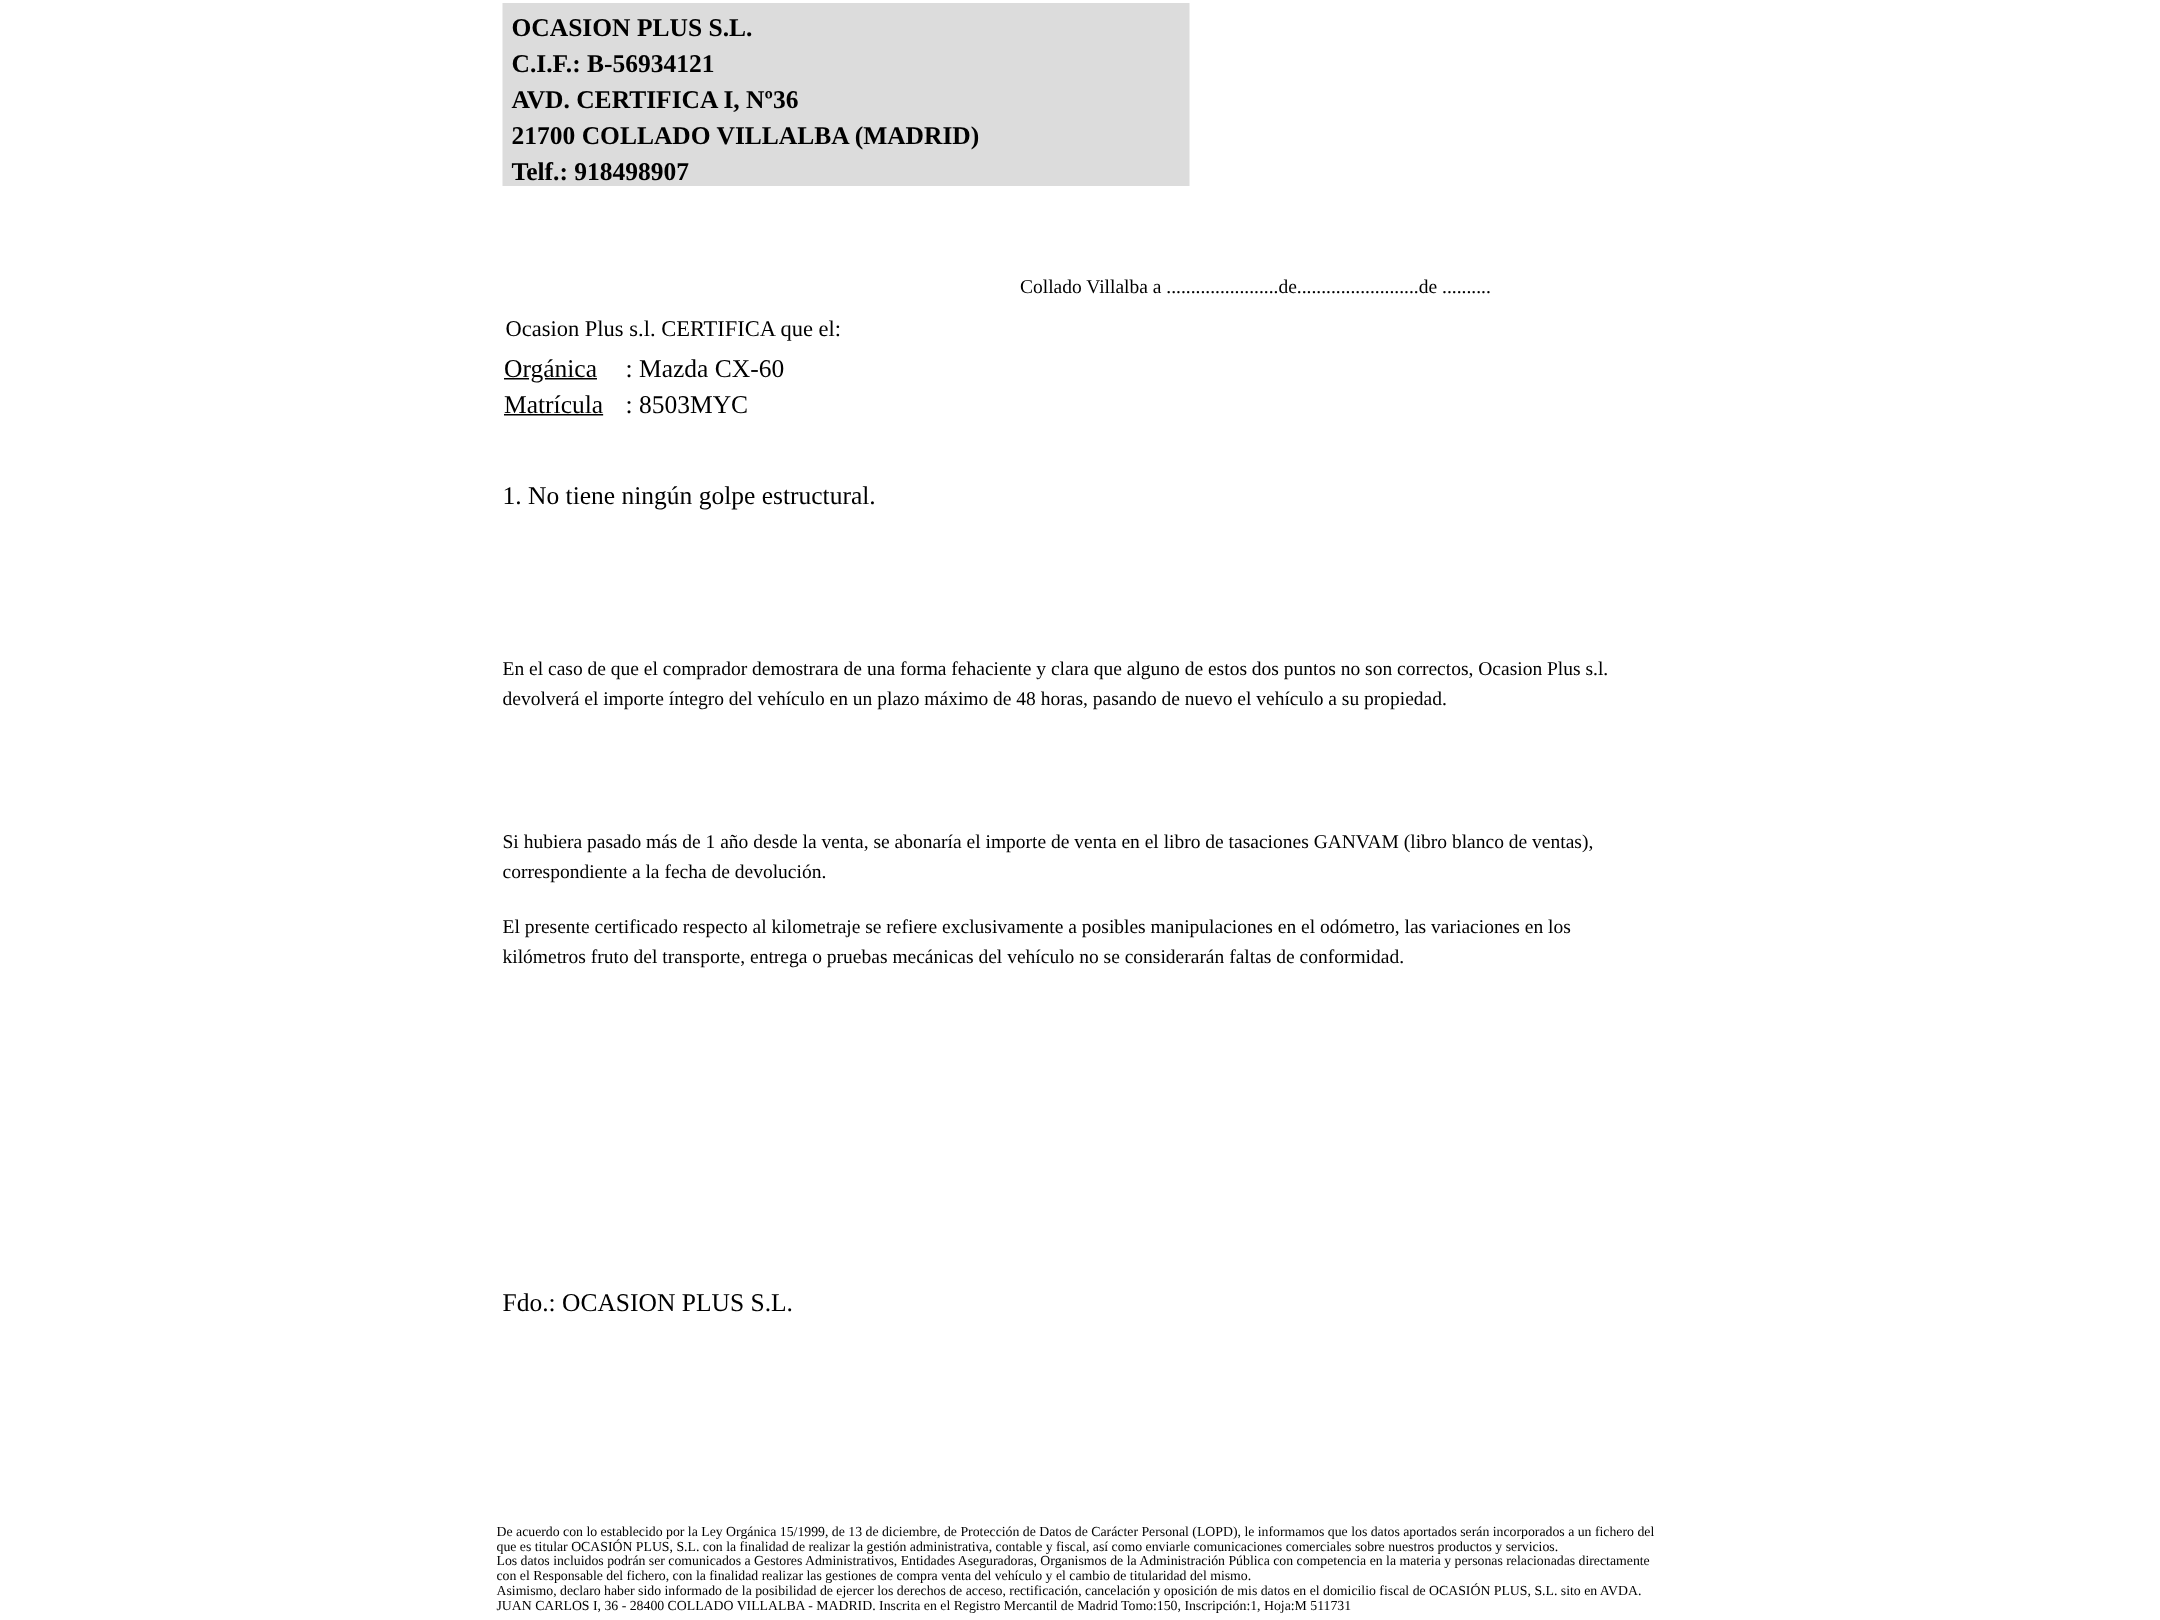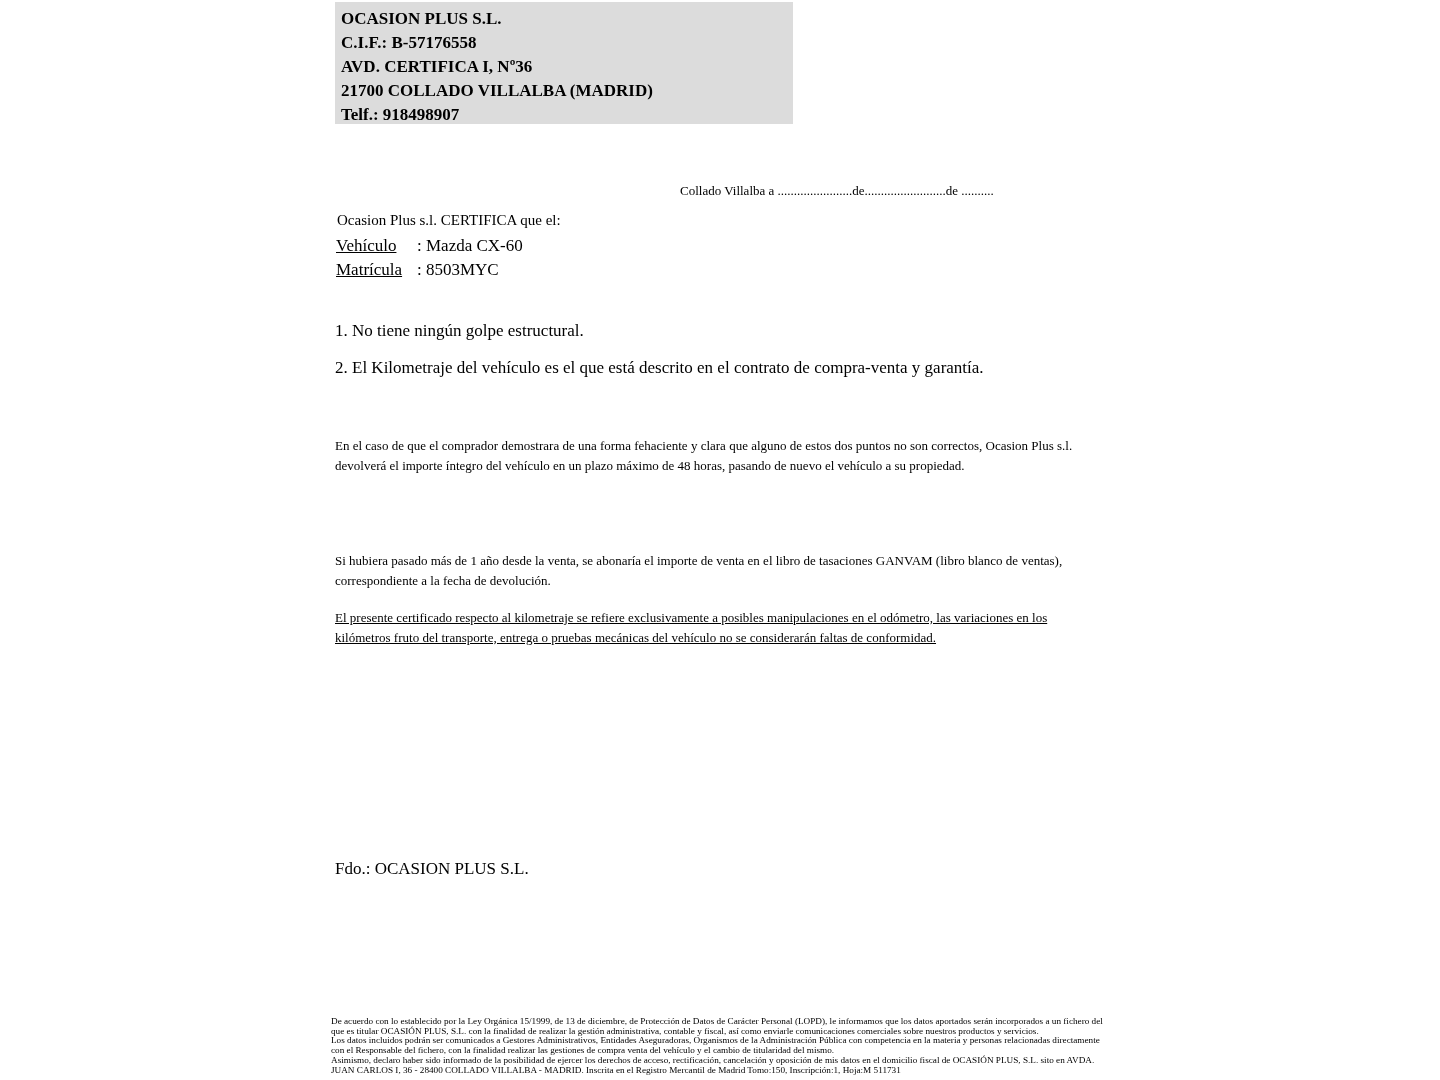--- a/index.html
+++ b/index.html
@@ -75,21 +75,21 @@
   .para {
     position: absolute;
     left: 335px;
     width: 762px;
     font-size: 13px;
     line-height: 19.5px;
   }
   .para.pa1 { top: 436px; }
   .para.pa2 { top: 511px; }
   .para.pa3 { top: 551px; }
-  .para.pa4 { top: 608px; text-decoration: underline; }
+  .para.pa4 { top: 608px; }
 
   
   .signature {
     position: absolute;
     left: 335px;
     top: 859px;
     font-size: 17px;
   }
 
   
@@ -104,40 +104,39 @@
     line-height: 9.7px;
   }
 </style>
 </head>
 <body>
 
 <div class="page">
 
   <div class="company-box">
     <div class="co-line">OCASION PLUS S.L.</div>
-    <div class="co-line">C.I.F.: B-57176558</div>
+    <div class="co-line">C.I.F.: B-56934121</div>
     <div class="co-line">AVD. CERTIFICA I, Nº36</div>
     <div class="co-line">21700 COLLADO VILLALBA (MADRID)</div>
     <div class="co-line">Telf.: 918498907</div>
   </div>
 
   <div class="date-line">Collado Villalba a .......................de.........................de ..........</div>
 
   <div class="cert-intro">Ocasion Plus s.l. CERTIFICA que el:</div>
 
   <div class="cert-row vehicle">
-    <span class="cert-label"><span class="u">Vehículo</span></span><span>: Mazda CX-60</span>
+    <span class="cert-label"><span class="u">Orgánica</span></span><span>: Mazda CX-60</span>
   </div>
 
   <div class="cert-row plate">
     <span class="cert-label"><span class="u">Matrícula</span></span><span>: 8503MYC</span>
   </div>
 
   <div class="point p1">1. No tiene ningún golpe estructural.</div>
-  <div class="point p2">2. El Kilometraje del vehículo es el que está descrito en el contrato de compra-venta y garantía.</div>
 
   <div class="para pa1">En el caso de que el comprador demostrara de una forma fehaciente y clara que alguno de estos dos puntos no son correctos, Ocasion Plus s.l. devolverá el importe íntegro del vehículo en un plazo máximo de 48 horas, pasando de nuevo el vehículo a su propiedad.</div>
   <div class="para pa3">Si hubiera pasado más de 1 año desde la venta, se abonaría el importe de venta en el libro de tasaciones GANVAM (libro blanco de ventas), correspondiente a la fecha de devolución.</div>
   <div class="para pa4">El presente certificado respecto al kilometraje se refiere exclusivamente a posibles manipulaciones en el odómetro, las variaciones en los kilómetros fruto del transporte, entrega o pruebas mecánicas del vehículo no se considerarán faltas de conformidad.</div>
 
   <div class="signature">Fdo.: OCASION PLUS S.L.</div>
 
   <div class="footer">
     <div class="legal">De acuerdo con lo establecido por la Ley Orgánica 15/1999, de 13 de diciembre, de Protección de Datos de Carácter Personal (LOPD), le informamos que los datos aportados serán incorporados a un fichero del que es titular OCASIÓN PLUS, S.L. con la finalidad de realizar la gestión administrativa, contable y fiscal, así como enviarle comunicaciones comerciales sobre nuestros productos y servicios.</div>
     <div class="legal">Los datos incluidos podrán ser comunicados a Gestores Administrativos, Entidades Aseguradoras, Organismos de la Administración Pública con competencia en la materia y personas relacionadas directamente con el Responsable del fichero, con la finalidad realizar las gestiones de compra venta del vehículo y el cambio de titularidad del mismo.</div>

